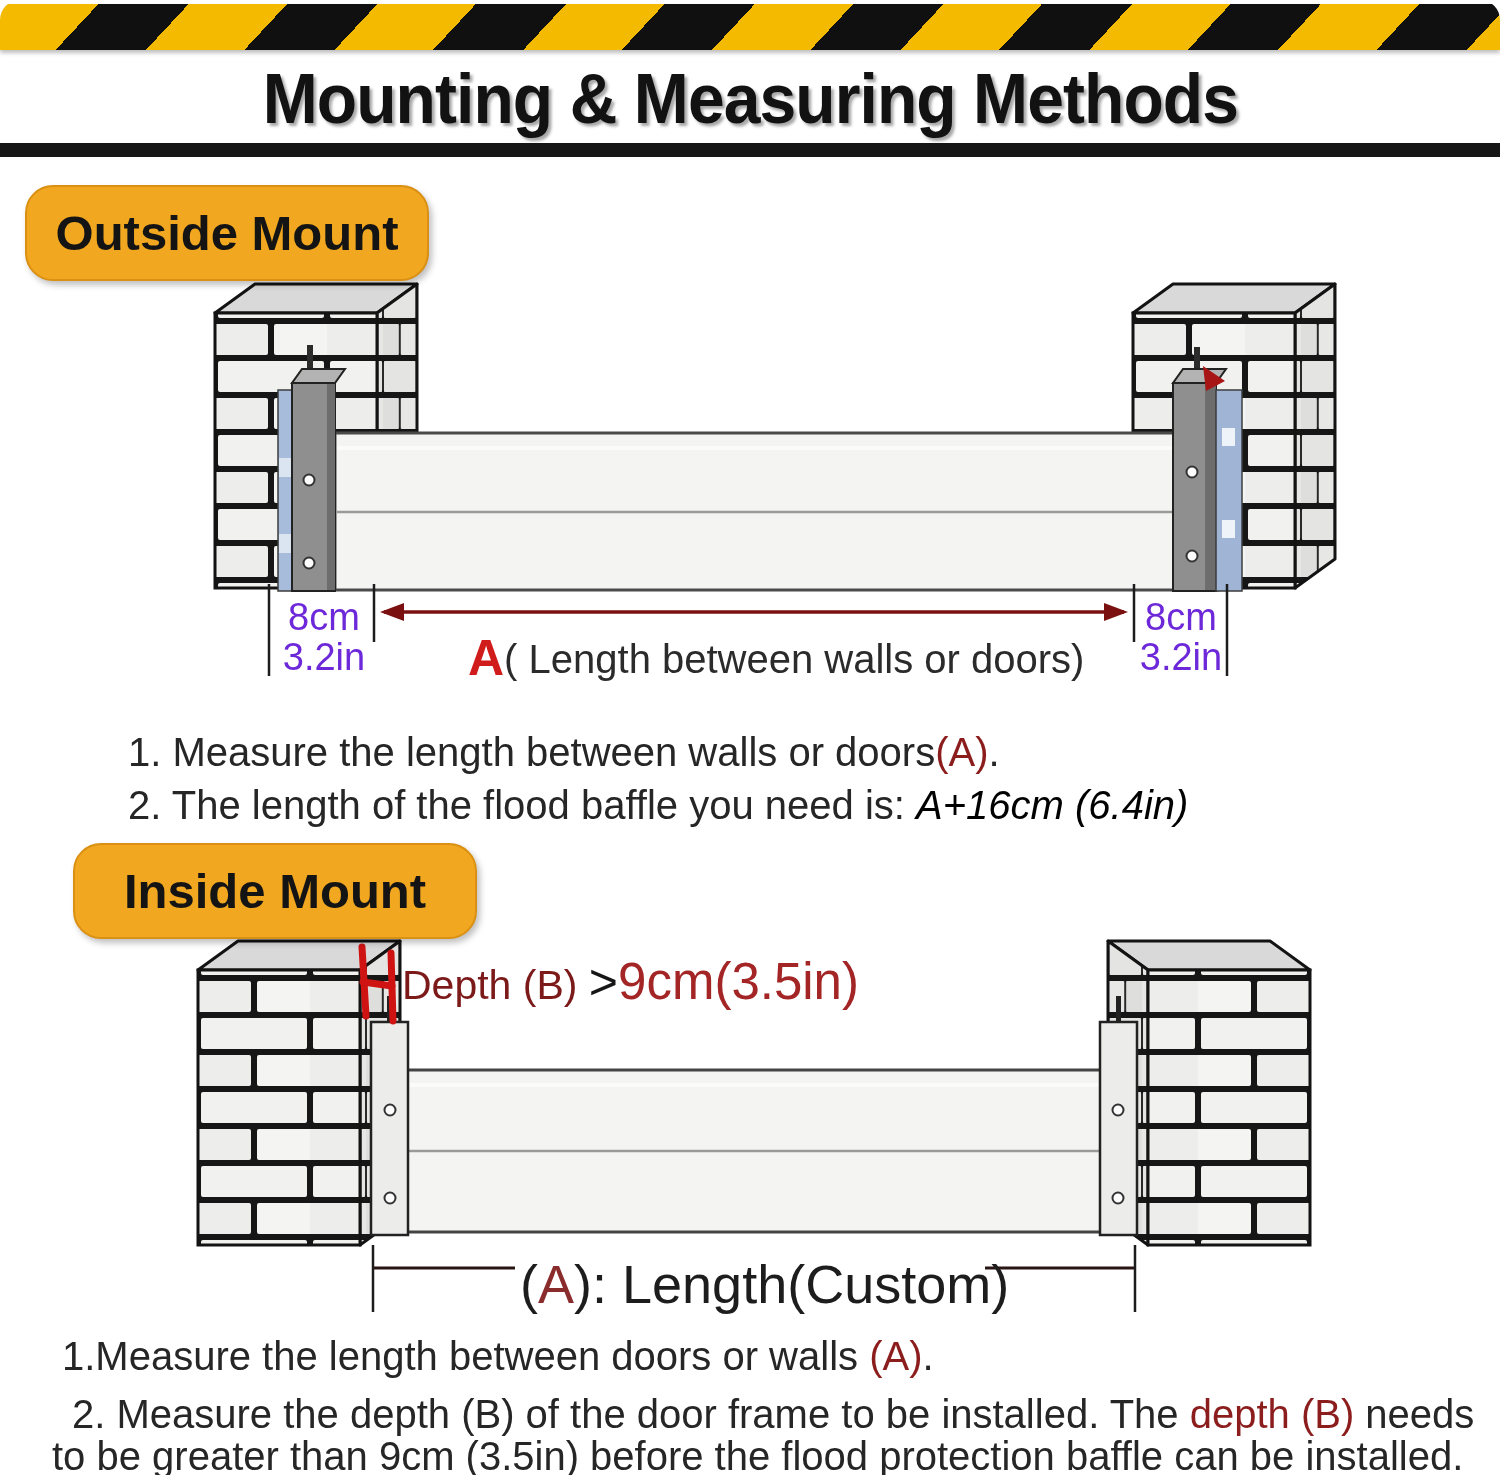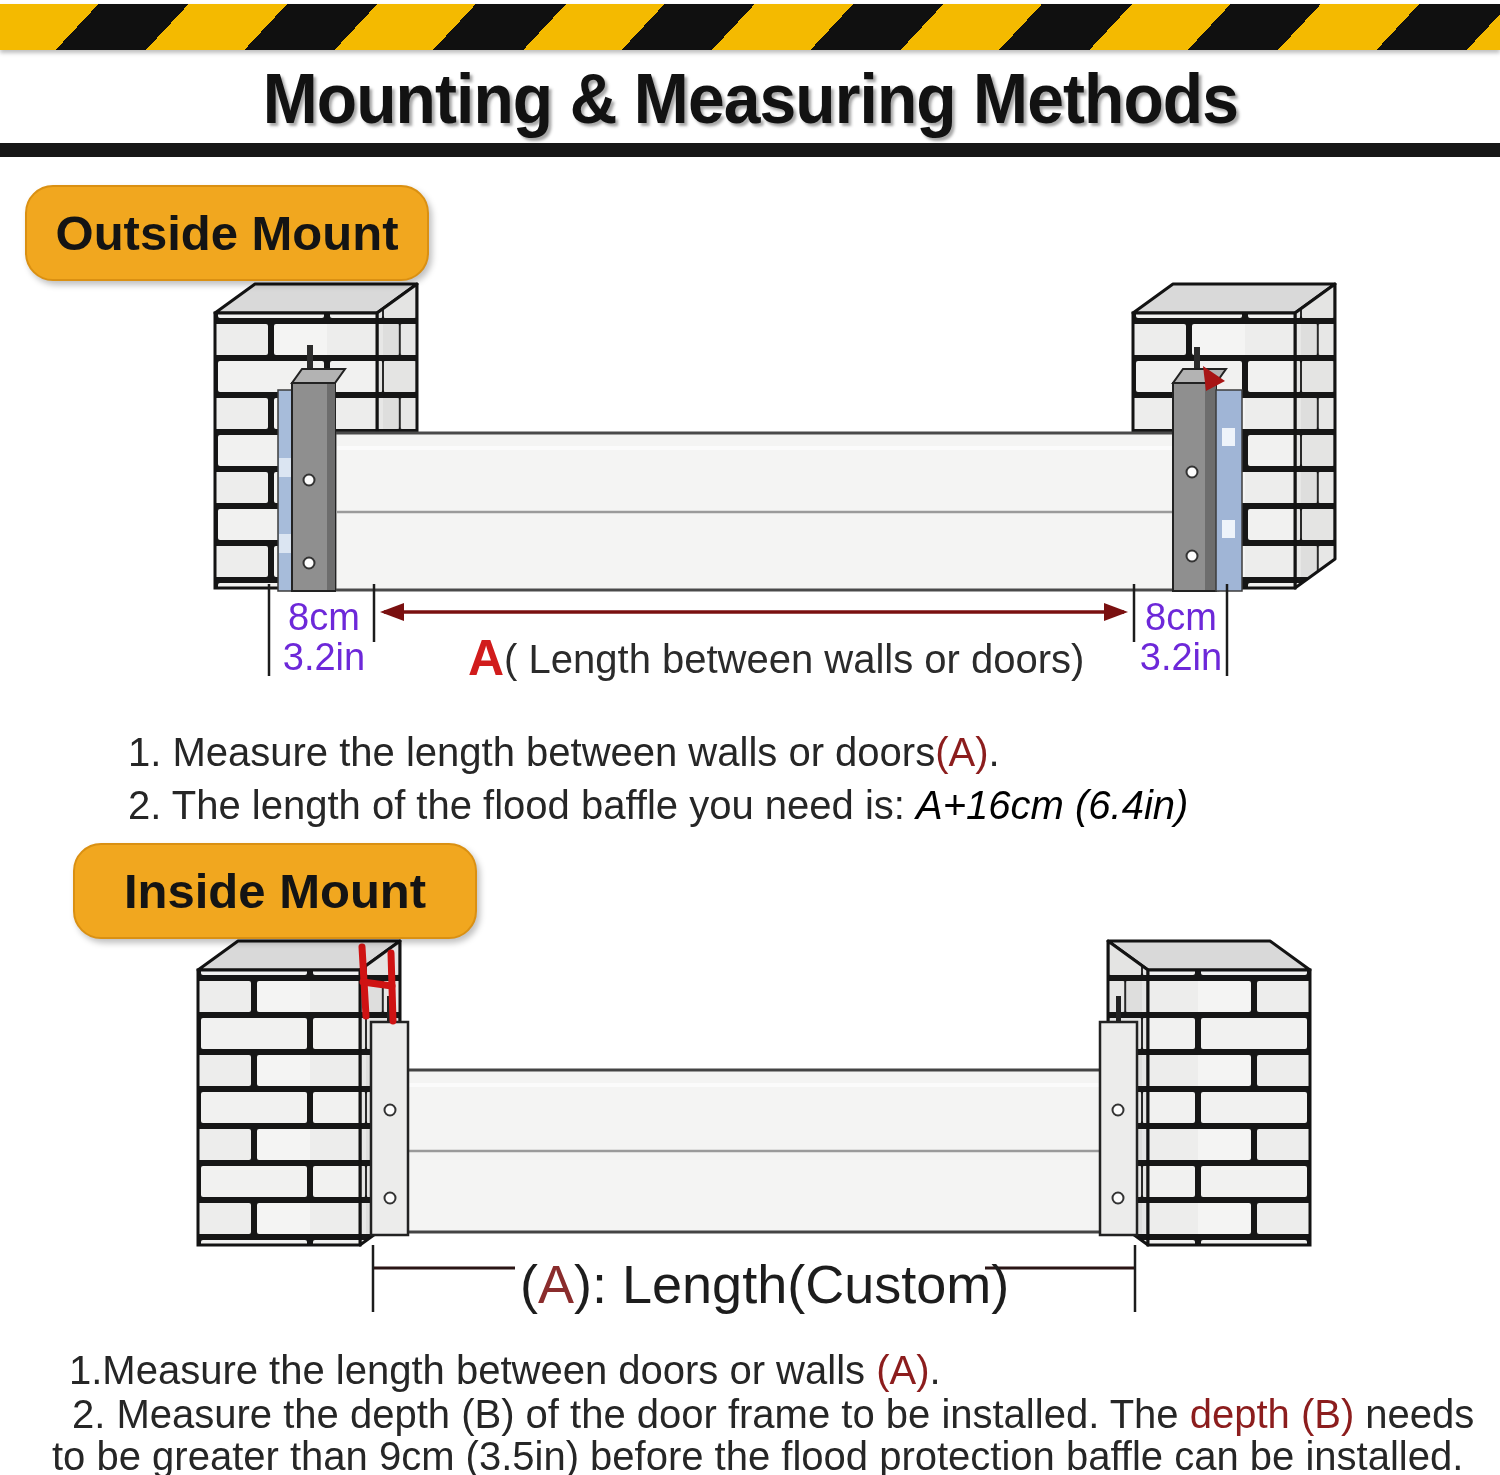--- a/index.html
+++ b/index.html
@@ -1,18 +1,18 @@
 <!DOCTYPE html>
 <html><head>
 <meta charset="utf-8">
 <style>
   html,body{margin:0;padding:0;background:#fff;}
   .canvas{
     position:relative;width:1500px;height:1475px;overflow:hidden;
-    background:#ffffff;font-family:"Liberation Sans", sans-serif;color:#1c1c1c;
+    background:#ffffff;font-family:"Liberation Sans", sans-serif;color:#1c1c1c;border-radius:20px;
   }
   
   .stripe-band{
     position:absolute;left:0;top:4px;width:1500px;height:46px;
     background:repeating-linear-gradient(133deg,#f4ba00 0 72px,#101010 72px 138px);
     box-shadow:0 3px 4px rgba(0,0,0,.25);
   }
   .title-row{position:absolute;left:0;top:52px;width:1500px;height:90px;text-align:center;}
   .page-title{
     display:inline-block;margin-top:6px;font-size:71px;font-weight:bold;letter-spacing:-1px;
@@ -39,21 +39,21 @@
   .steps{position:absolute;font-size:40px;color:#262626;}
   .steps-outside{left:128px;top:726px;line-height:53px;}
   .maroon{color:#8c1d1d;}
   .red-val{color:#000000;font-style:italic;}
   .depth-label{position:absolute;left:402px;top:952px;white-space:nowrap;}
   .depth-label .d1{font-size:41px;color:#7c1a1a;}
   .depth-label .gt{font-size:50px;color:#161616;font-weight:300;}
   .depth-label .d2{font-size:51px;color:#a32525;}
   .length-label{position:absolute;left:520px;top:1253px;width:470px;text-align:center;font-size:54px;color:#1d1d1d;white-space:nowrap;}
   .length-label .a{color:#8a2c2c;}
-  .steps-inside-1{left:69px;top:1334px;margin-top:14px;}
+  .steps-inside-1{left:62px;top:1334px;}
   .steps-inside-2{left:72px;top:1392px;}
   .steps-inside-3{left:52px;top:1434px;}
 </style>
 </head>
 <body>
 
 <div class="canvas">
 
   <div class="stripe-band"></div>
 
@@ -187,20 +187,23 @@
   </div>
   <div class="span-label">
     <span class="big-a">A</span><span>( Length between walls or doors)</span>
   </div>
 
   <div class="steps steps-outside">
     <div><span>1. Measure the length between walls or doors</span><span class="maroon">(A)</span><span>.</span></div>
     <div><span>2. The length of the flood baffle you need is: </span><span class="red-val">A+16cm (6.4in)</span></div>
   </div>
 
+  <div class="depth-label">
+    <span class="d1">Depth (B) </span><span class="gt">&gt;</span><span class="d2">9cm(3.5in)</span>
+  </div>
 
   <div class="length-label">
     <span>(</span><span class="a">A</span><span>): Length(Custom)</span>
   </div>
 
   <div class="steps steps-inside-1">
     <span>1.Measure the length between doors or walls </span><span class="maroon">(A)</span><span>.</span>
   </div>
   <div class="steps steps-inside-2">
     <span>2. Measure the depth (B) of the door frame to be installed. The </span><span class="maroon">depth (B)</span><span> needs</span>

